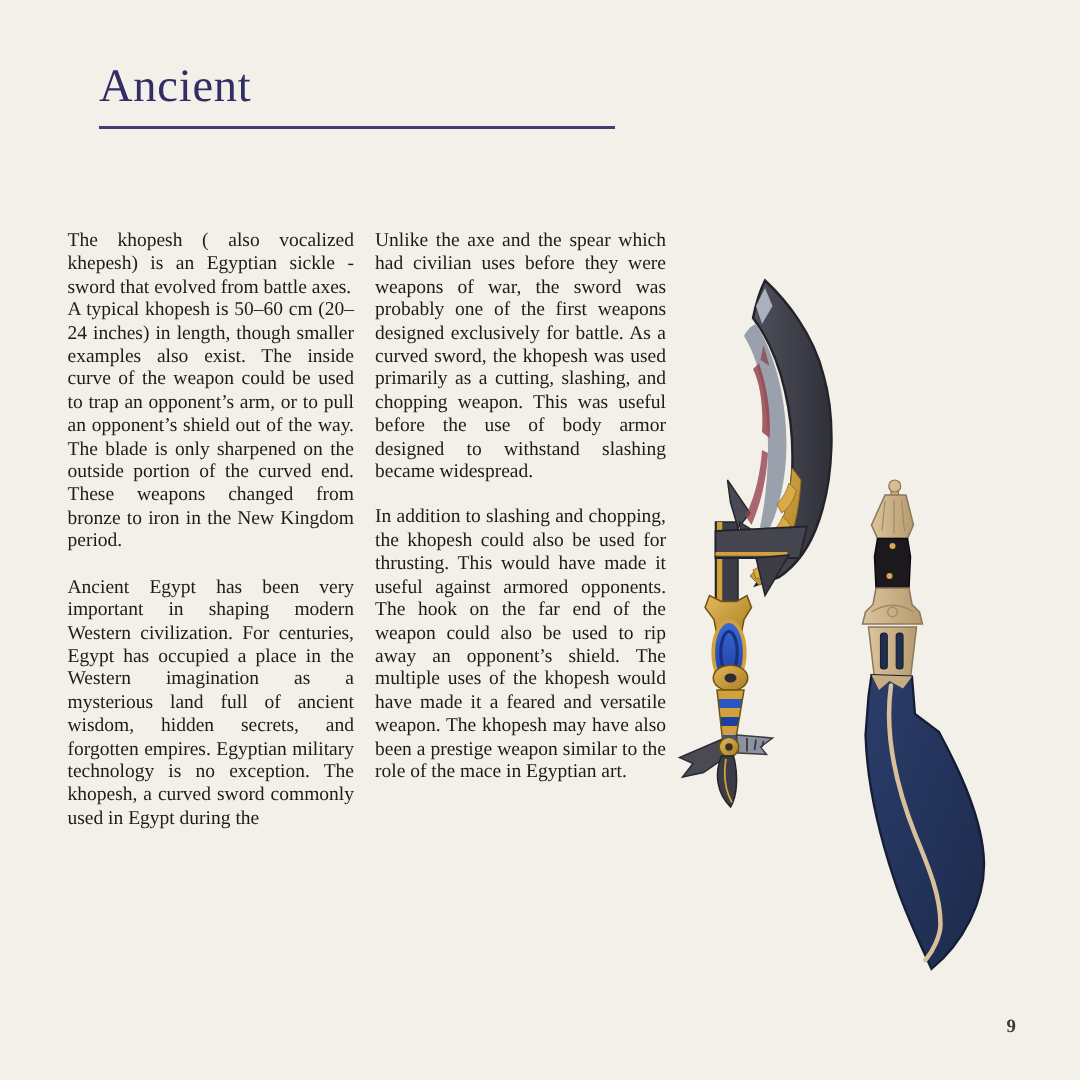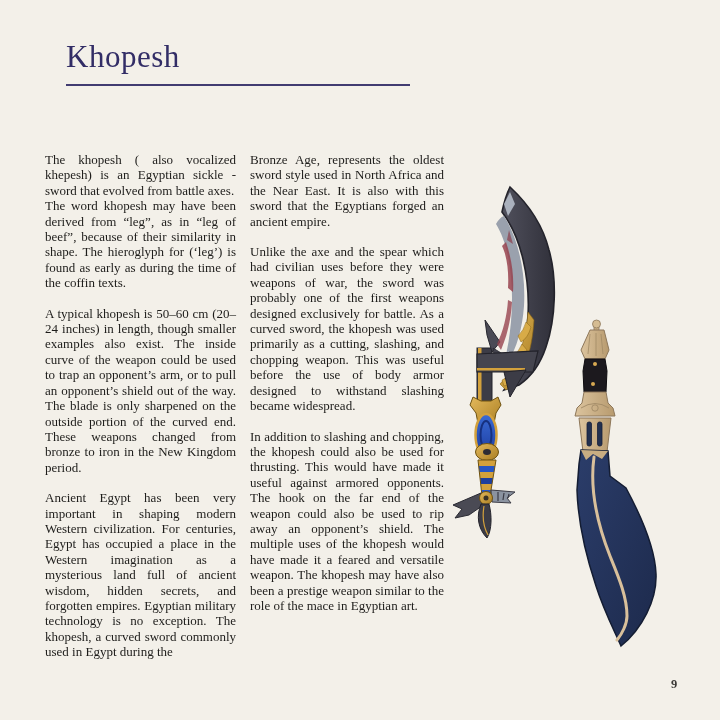--- a/index.html
+++ b/index.html
@@ -33,32 +33,30 @@
   .page-number{
     position:absolute;left:671px;top:677px;
     font-size:12.5px;font-weight:bold;color:#3a3936;
   }
 </style>
 </head>
 <body>
 
 <div class="page">
 
-  <h1 class="title">Khopesh</h1>
+  <h1 class="title">Ancient</h1>
   <div class="title-rule"></div>
 
   <div class="col col-left">
     <p class="joined">The khopesh ( also vocalized khepesh) is an Egyptian sickle -sword that evolved from battle axes.</p>
-    <p>The word khopesh may have been derived from “leg”, as in “leg of beef”, because of their similarity in shape. The hieroglyph for (‘leg’) is found as early as during the time of the coffin texts.</p>
     <p>A typical khopesh is 50–60 cm (20–24 inches) in length, though smaller examples also exist. The inside curve of the weapon could be used to trap an opponent’s arm, or to pull an opponent’s shield out of the way. The blade is only sharpened on the outside portion of the curved end. These weapons changed from bronze to iron in the New Kingdom period.</p>
     <p>Ancient Egypt has been very important in shaping modern Western civilization. For centuries, Egypt has occupied a place in the Western imagination as a mysterious land full of ancient wisdom, hidden secrets, and forgotten empires. Egyptian military technology is no exception. The khopesh, a curved sword commonly used in Egypt during the</p>
   </div>
 
   <div class="col col-right">
-    <p>Bronze Age, represents the oldest sword style used in North Africa and the Near East. It is also with this sword that the Egyptians forged an ancient empire.</p>
     <p>Unlike the axe and the spear which had civilian uses before they were weapons of war, the sword was probably one of the first weapons designed exclusively for battle. As a curved sword, the khopesh was used primarily as a cutting, slashing, and chopping weapon. This was useful before the use of body armor designed to withstand slashing became widespread.</p>
     <p>In addition to slashing and chopping, the khopesh could also be used for thrusting. This would have made it useful against armored opponents. The hook on the far end of the weapon could also be used to rip away an opponent’s shield. The multiple uses of the khopesh would have made it a feared and versatile weapon. The khopesh may have also been a prestige weapon similar to the role of the mace in Egyptian art.</p>
   </div>
 
   <svg class="fig fig-sword1" viewBox="0 0 128 360" xmlns="http://www.w3.org/2000/svg" aria-hidden="true">
     <defs>
       <linearGradient id="g-gold" x1="0" y1="0" x2="1" y2="1">
         <stop offset="0" stop-color="#e3b95c"></stop>
           <stop offset="1" stop-color="#a87c20"></stop>
       </linearGradient>

